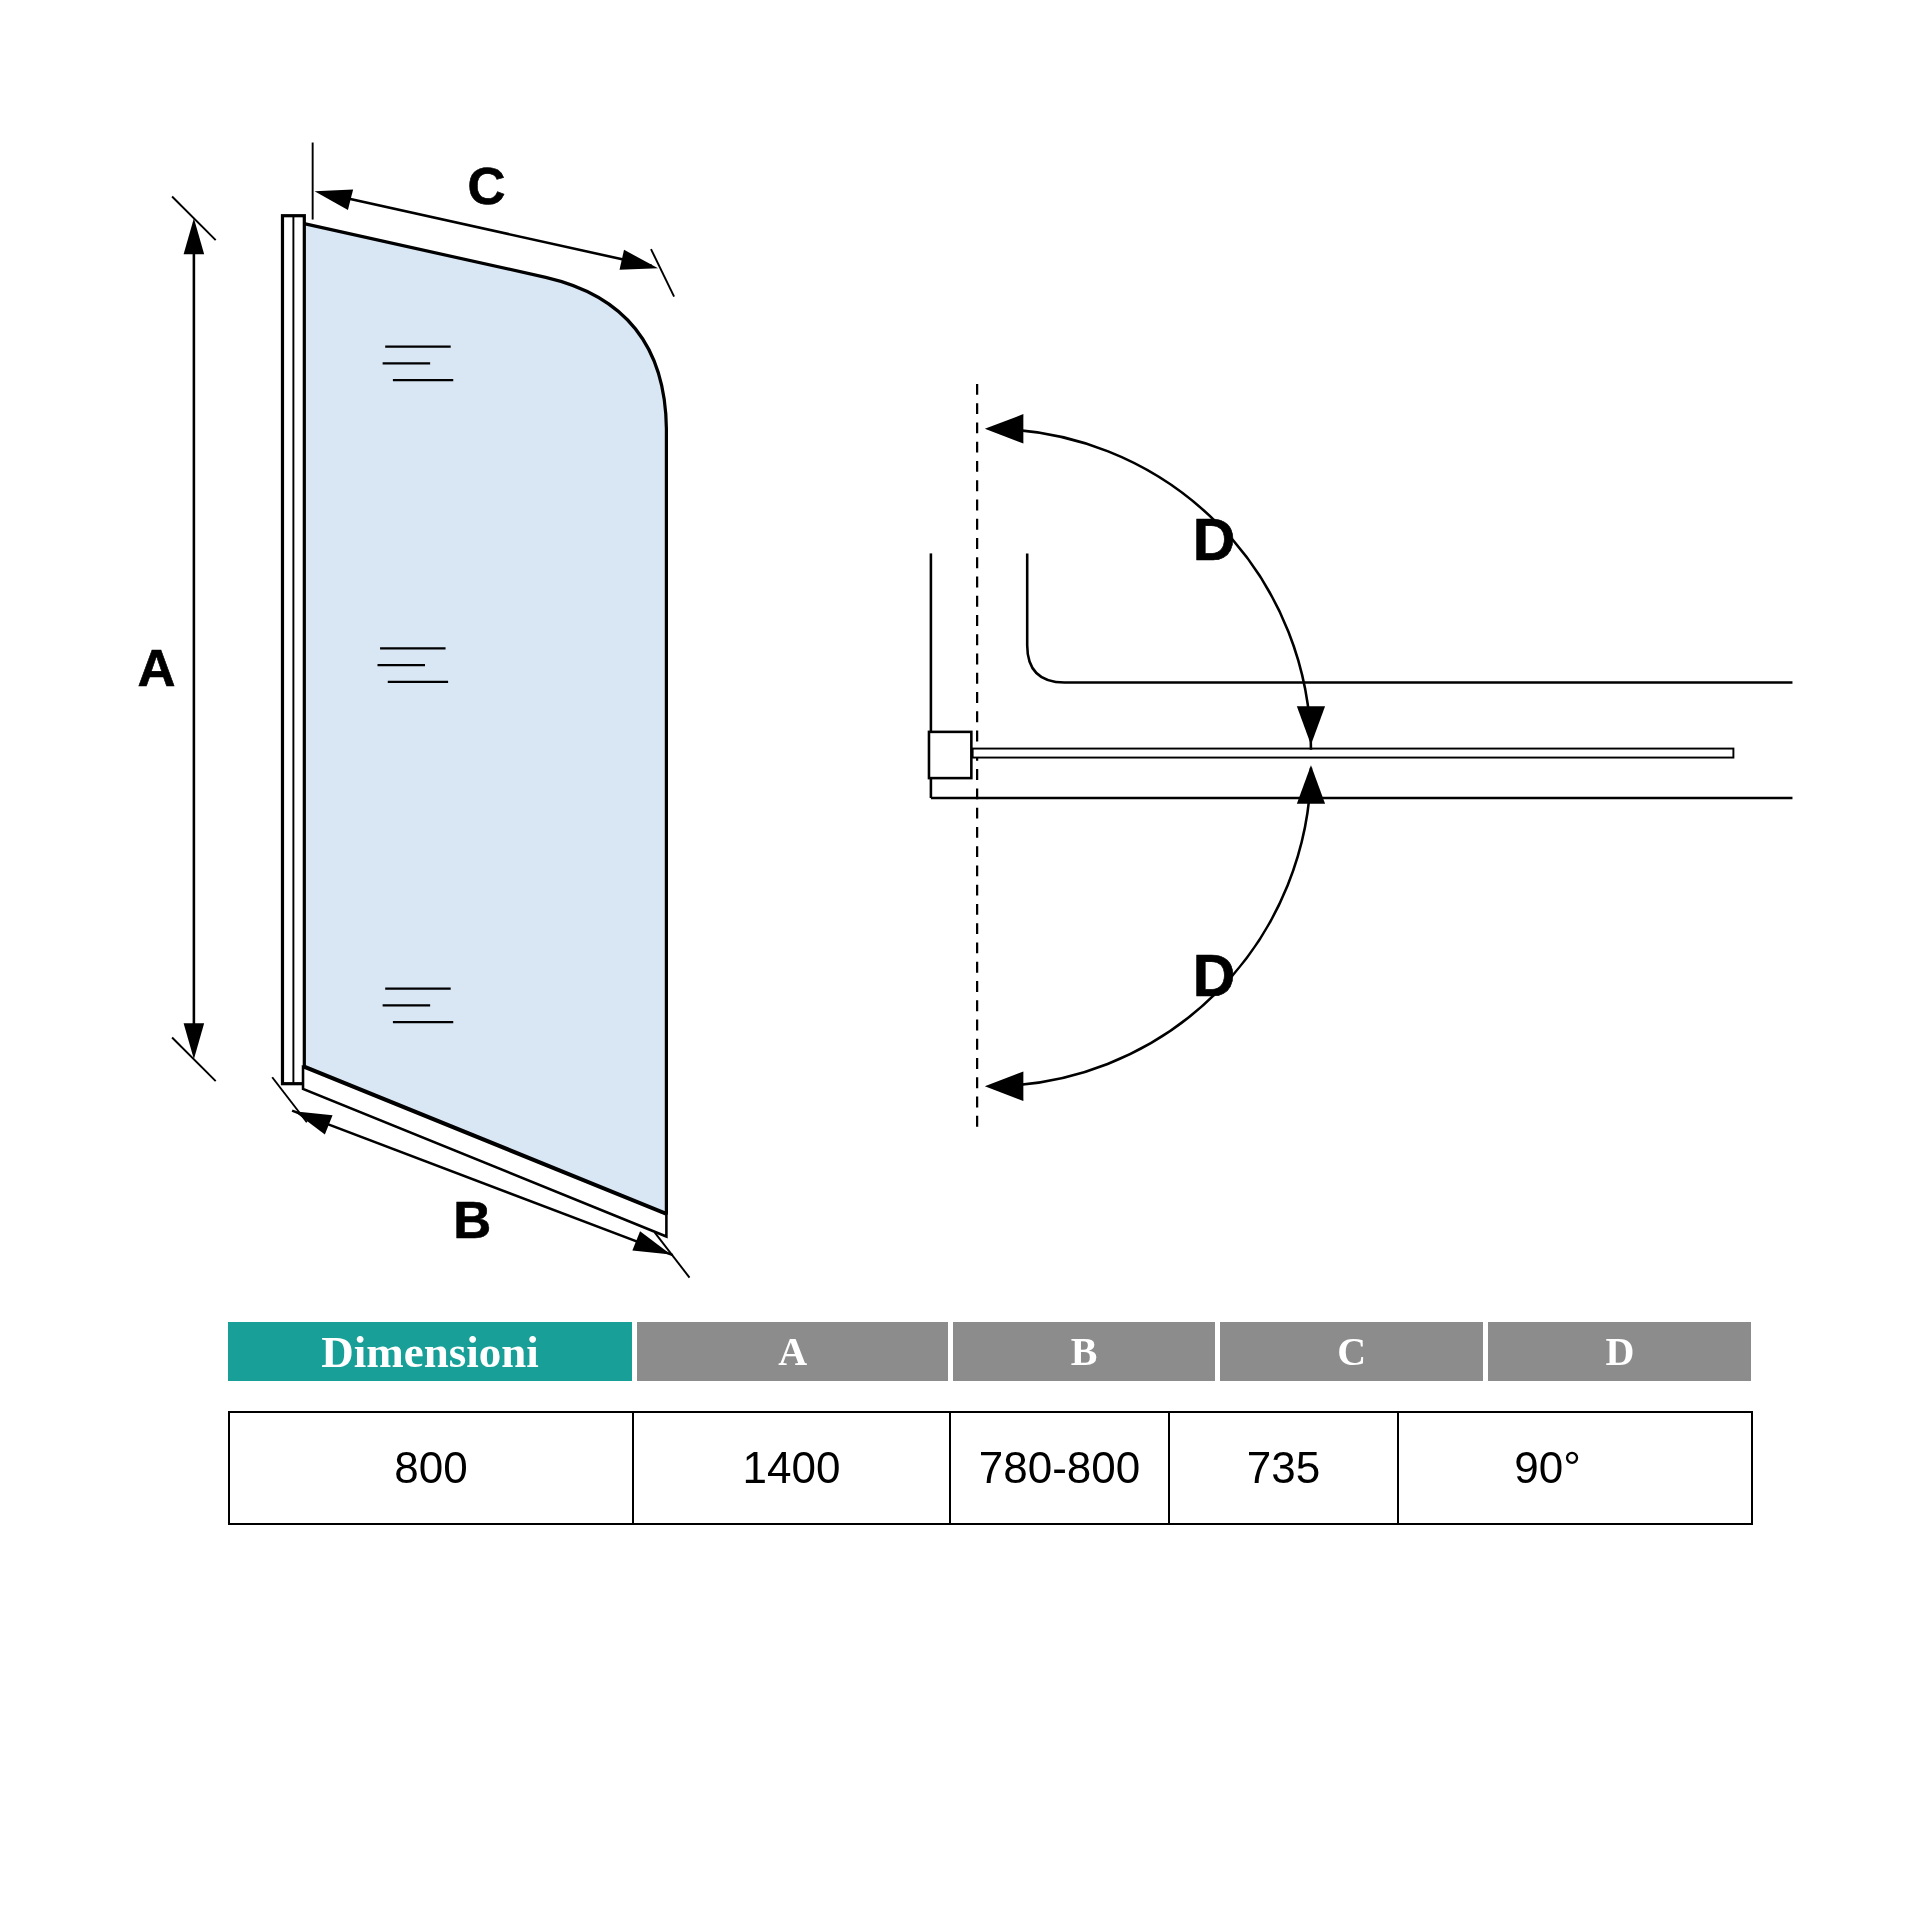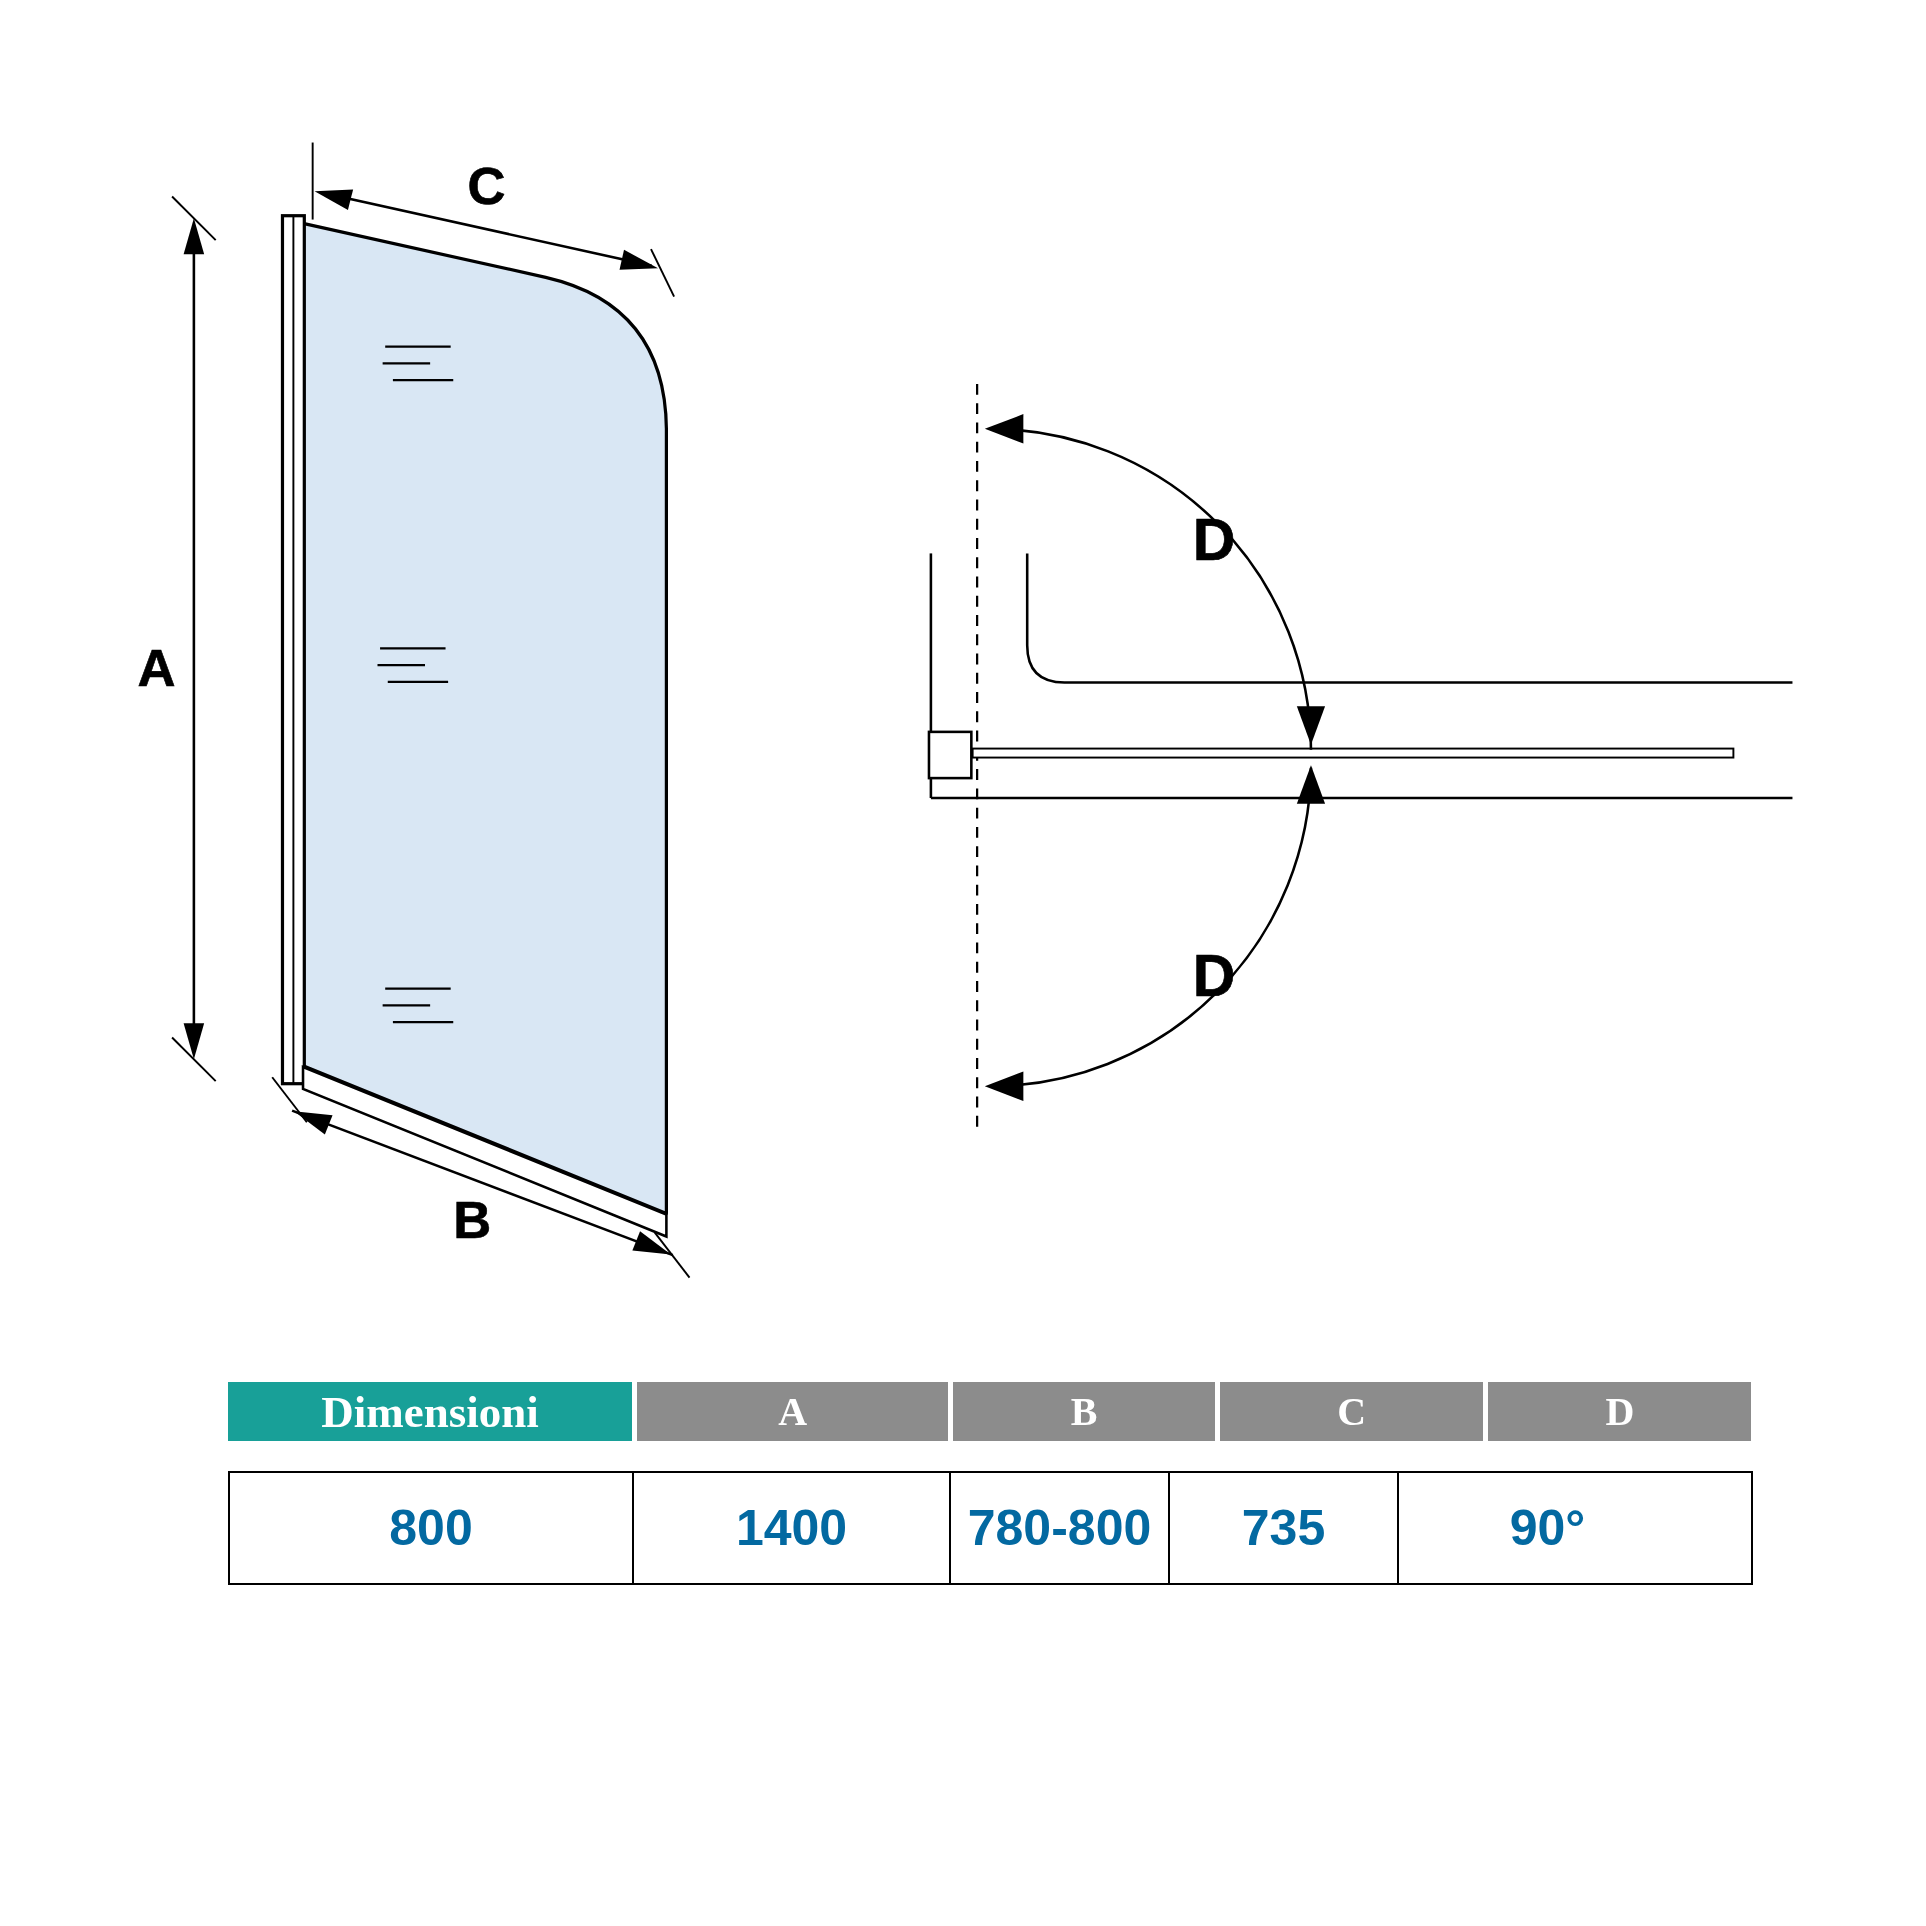--- a/index.html
+++ b/index.html
@@ -1,30 +1,30 @@
 <!DOCTYPE html>
 <html style="font-size:10.3px"><head>
 <meta charset="utf-8">
 <style>
   html,body{margin:0;padding:0;background:#fff;}
   .page{position:relative;width:1926px;height:1926px;background:#ffffff;overflow:hidden;
         font-family:"Liberation Sans",sans-serif;}
   .svg-layer{position:absolute;left:0;top:0;}
 
   
-  .dim-table{position:absolute;left:228px;top:1382px;width:1525px;}
+  .dim-table{position:absolute;left:228px;top:1322px;width:1525px;}
   .thead{display:flex;}
   .th{height:59px;display:flex;align-items:center;justify-content:center;
       color:#ffffff;font-family:"Liberation Serif",serif;font-weight:bold;}
   .th-name{background:#18A098;width:404px;font-size:45px;}
   .th-col{background:#8C8C8C;margin-left:5.1px;font-size:40px;}
   .w-a{width:311px;} .w-b{width:262px;} .w-c{width:263px;} .w-d{width:263px;}
   .tbody{display:flex;margin-top:29.5px;height:114px;border:2.6px solid #000;box-sizing:border-box;}
   .td{box-sizing:border-box;border-left:2.6px solid #000;display:flex;align-items:center;
-      justify-content:center;font-size:50px;color:#0369a1;flex-shrink:1;font-weight:bold;}
+      justify-content:center;font-size:44px;color:#000000;flex-shrink:1;}
   .td:first-child{border-left:none;}
   .b-name{width:402px;} .b-a{width:317px;} .b-b{width:219px;} .b-c{width:229px;} .b-d{width:299px;}
 
   .svg-label{font-family:"Liberation Sans",sans-serif;font-weight:bold;fill:#000;}
 </style>
 </head>
 <body>
 
 <div class="page">
 

